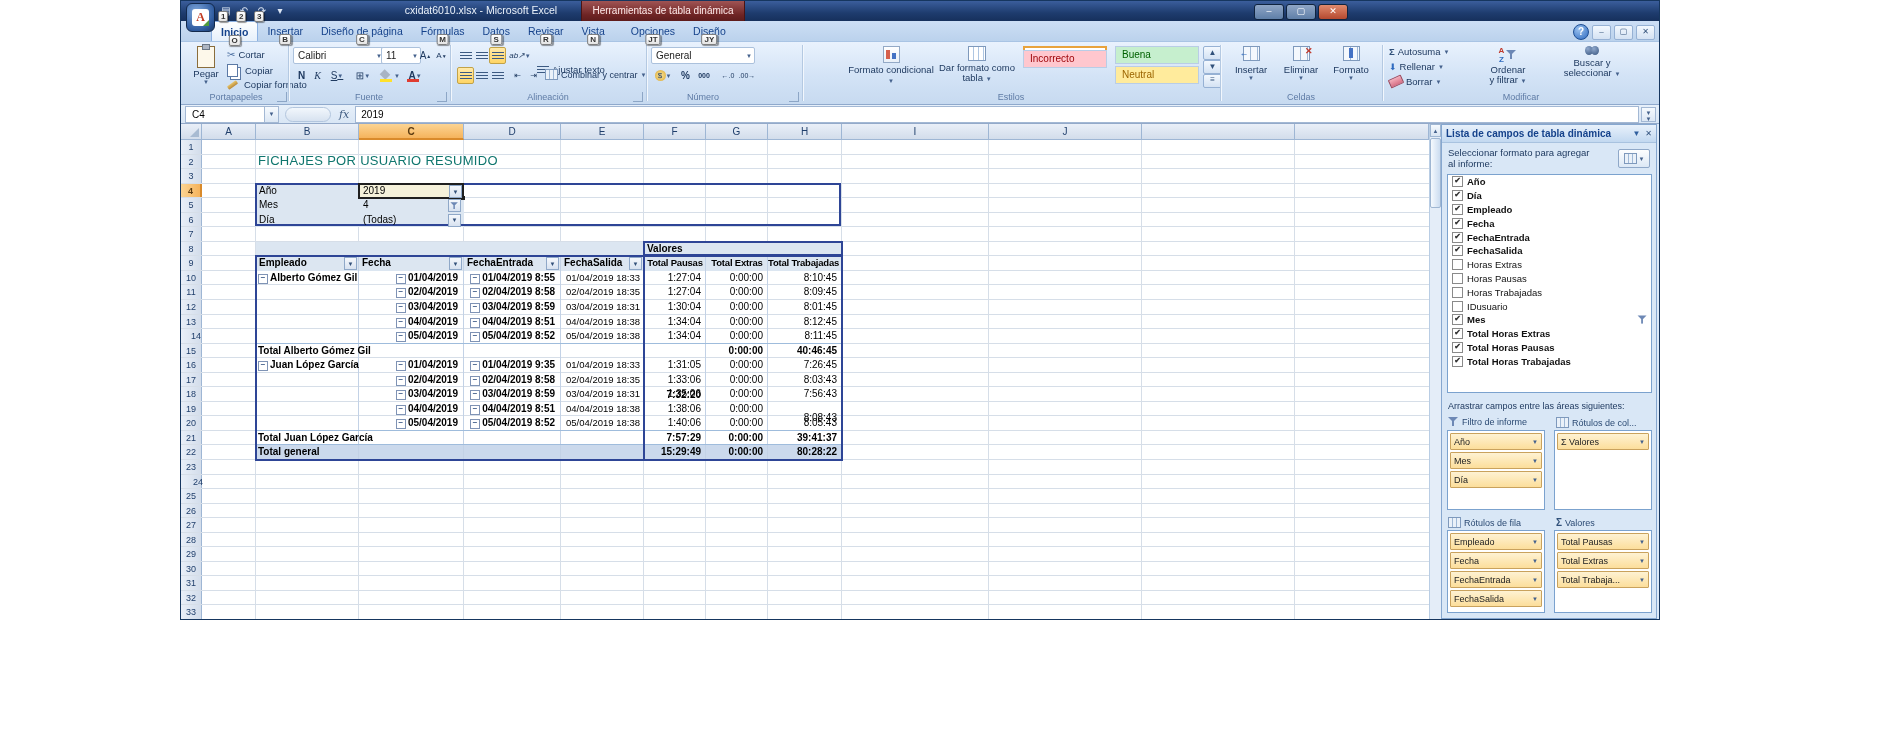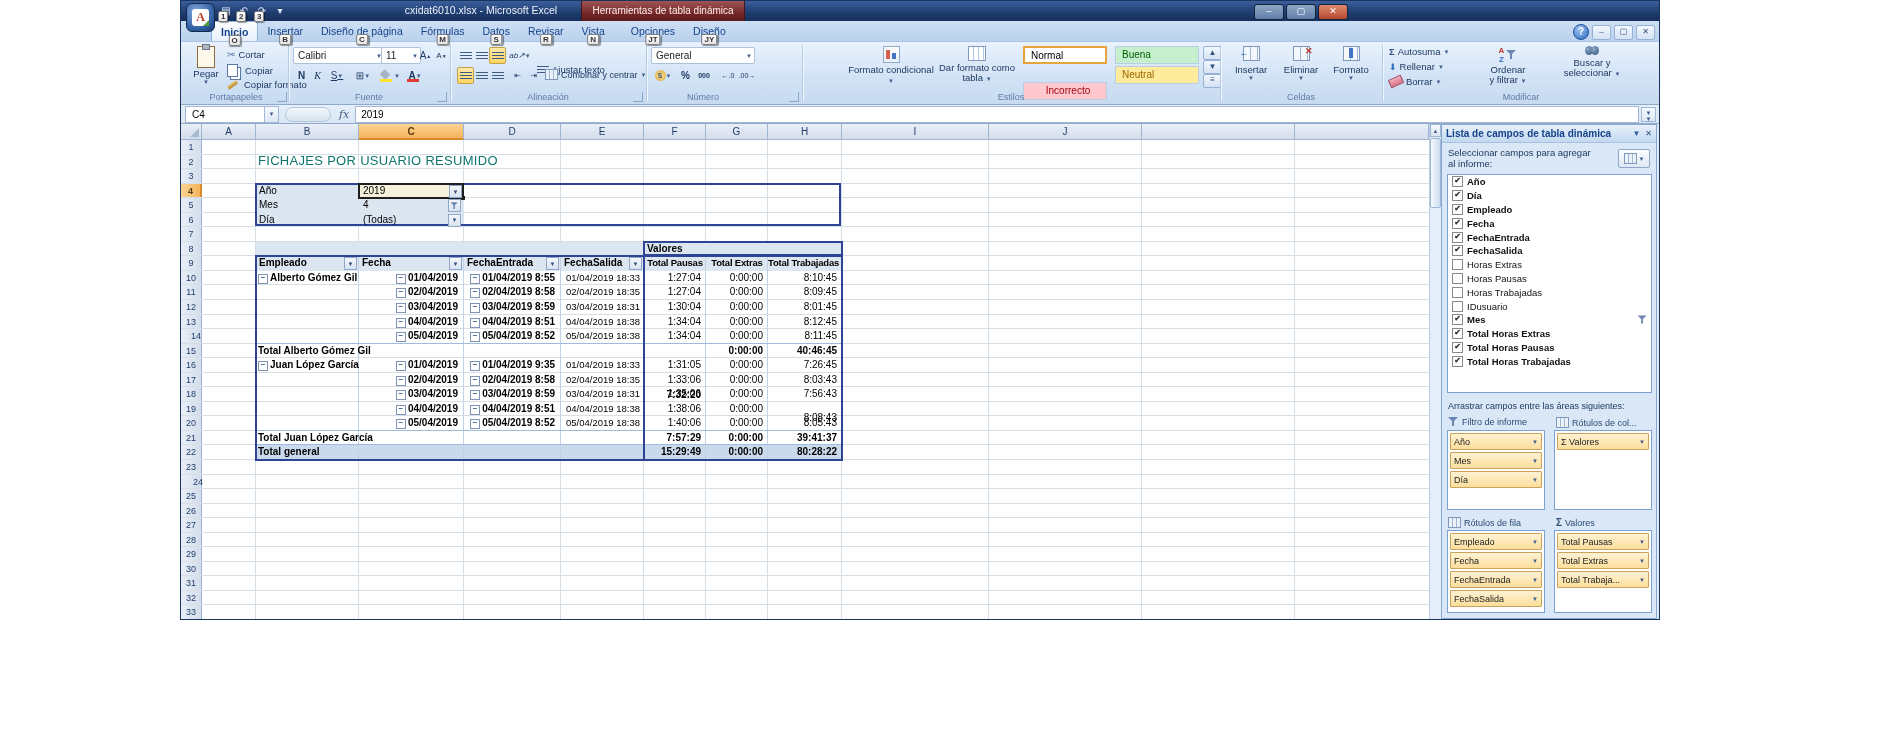--- a/index.html
+++ b/index.html
@@ -297,21 +297,21 @@
       <div class="ico-fc"></div>
       <div style="line-height:10px;margin-top:2px;"><span>Formato condicional</span> <span class="dd">▼</span></div>
     </div>
     <div class="bigbtn" style="left:757px;top:4px;width:78px;">
       <div class="ico-grid"></div>
       <div style="line-height:10px;margin-top:2px;"><span>Dar formato como tabla</span> <span class="dd">▼</span></div>
     </div>
     <div id="stylegal" style="position:absolute;left:842px;top:4px;width:178px;height:40px;">
         <div class="stylecell sel" style="left: 0px; top: 0px; background: rgb(255, 255, 255); color: rgb(0, 0, 0);">Normal</div>
         <div class="stylecell" style="left: 92px; top: 0px; background: rgb(198, 239, 206); color: rgb(0, 97, 0);">Buena</div>
-        <div class="stylecell" style="left: 0px; top: 36px; background: rgb(255, 199, 206); color: rgb(156, 0, 6); text-align: center;">Incorrecto</div>
+        <div class="stylecell" style="left: 0px; top: 4px; background: rgb(255, 199, 206); color: rgb(156, 0, 6);">Incorrecto</div>
         <div class="stylecell" style="left: 92px; top: 20px; background: rgb(255, 235, 156); color: rgb(156, 101, 0);">Neutral</div>
       </div>
     <div style="position:absolute;left:1022px;top:4px;">
       <div class="wb" style="height:12px;line-height:11px;">▲</div>
       <div class="wb" style="height:12px;line-height:11px;">▼</div>
       <div class="wb" style="height:12px;line-height:10px;">≡</div>
     </div>
     <div class="glabel" style="left:830px;">Estilos</div>
     <div class="gsep" style="left:1039px;"></div>
 
@@ -594,21 +594,21 @@
     <div class="sarr">▲</div>
     <div id="sthumb"></div>
   </div>
 
   <div id="pane">
     <div id="panehdr">
       <span class="t">Lista de campos de tabla dinámica</span>
       <span class="phbtn" style="color:#2F5E9E;">▼</span>
       <span class="phbtn">✕</span>
     </div>
-    <div id="paneinstr">Seleccionar campos para agregar al informe:</div>
+    <div id="paneinstr">Seleccionar formato para agregar al informe:</div>
     <div id="layoutbtn">
         <span class="minigrid"></span>
         <span class="dd">▼</span>
       </div>
     <div id="fieldbox">
         <div class="fitem on">
           <div class="chk">✔</div>
           <span>Año</span>
         </div>
         <div class="fitem on">

